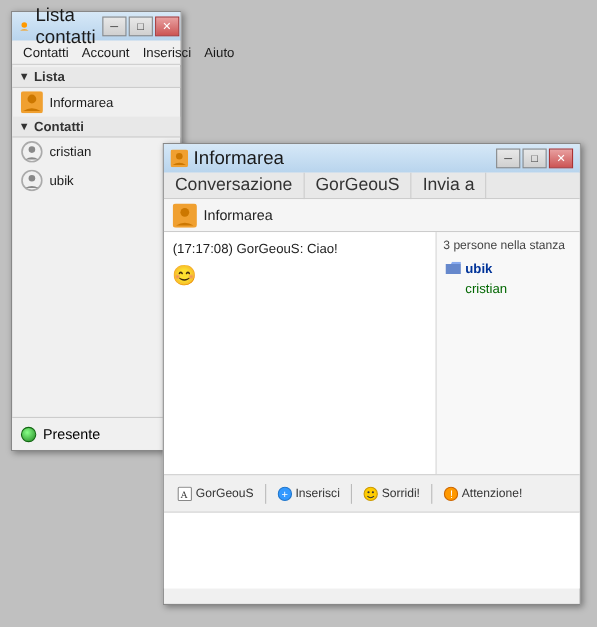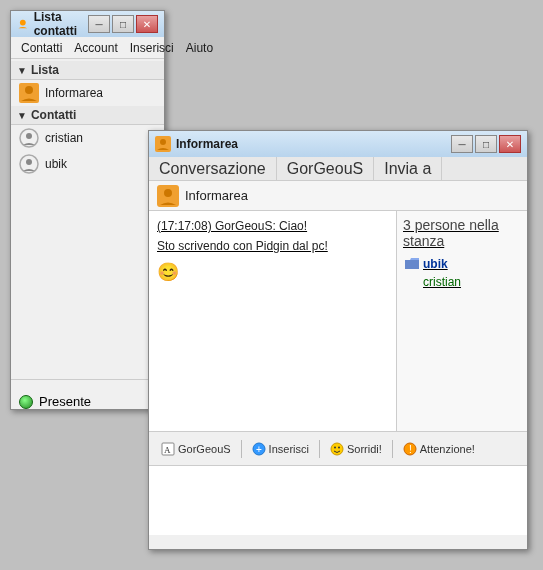--- a/index.html
+++ b/index.html
@@ -37,22 +37,22 @@
       align-items: center;
       gap: 5px;
     }
 
     .title-bar-icon {
       width: 16px;
       height: 16px;
     }
 
     .title-bar-title {
-      font-size: 12px;
-      font-weight: bold;
+      font-size: 17px;
+      font-weight: normal;
       color: #1a1a1a;
     }
 
     .title-bar-buttons {
       display: flex;
       gap: 2px;
     }
 
     .tb-btn {
       width: 22px;
@@ -136,21 +136,21 @@
     }
 
     
     .status-bar {
       position: absolute;
       bottom: 0;
       left: 0;
       right: 0;
       height: 30px;
       display: flex;
-      align-items: flex-end;
+      align-items: center;
       padding: 0 8px;
       border-top: 1px solid #ccc;
       background: #f0f0f0;
       gap: 6px;
     }
 
     .status-dot {
       width: 14px;
       height: 14px;
       border-radius: 50%;
@@ -192,21 +192,20 @@
       border-bottom: 1px solid #ccc;
       background: #f5f5f5;
       height: 30px;
     }
 
     .chat-body {
       display: flex;
       flex-direction: row;
       height: calc(100% - 26px - 24px - 30px - 34px - 70px);
       min-height: 160px;
-      text-decoration: underline;
     }
 
     .chat-messages {
       flex: 1;
       padding: 6px 8px;
       overflow-y: auto;
       background: white;
       border-right: 1px solid #ccc;
       font-size: 12px;
       color: #222;
@@ -214,21 +213,21 @@
     }
 
     .chat-sidebar {
       width: 130px;
       padding: 6px;
       background: #f8f8f8;
       font-size: 12px;
     }
 
     .room-info {
-      font-size: 14px;
+      font-size: 11px;
       color: #444;
       margin-bottom: 6px;
     }
 
     .participant-list {
       list-style: none;
     }
 
     .participant-item {
       display: flex;
@@ -418,21 +417,20 @@
       <circle cx="11" cy="8" r="4" fill="#cc7700"></circle>
       <path d="M3 20 Q11 15 19 20" fill="#cc7700"></path>
     </svg>
     <span style="font-size:13px; color:#222;">Informarea</span>
   </div>
 
   <div class="chat-body" style="display:flex; flex-direction:row; height:220px;">
 
     <div class="chat-messages">
       <div style="font-size:12px; color:#222; margin-bottom:2px;">(17:17:08) GorGeouS: Ciao!</div>
-      <div style="font-size:12px; color:#222; margin-bottom:4px;">Sto scrivendo con Pidgin dal pc!</div>
       <div class="emoji">😊</div>
     </div>
 
     <div class="chat-sidebar">
       <div class="room-info">3 persone nella stanza</div>
       <ul class="participant-list">
         <li class="participant-item me">
           <svg width="14" height="12" viewBox="0 0 14 12" style="margin-right:4px;">
             <path d="M0 2 L0 11 L14 11 L14 2 Z" fill="#6688cc"></path>
             <path d="M0 2 L5 2 L6 0 L14 0 L14 2 Z" fill="#88aaee"></path>

